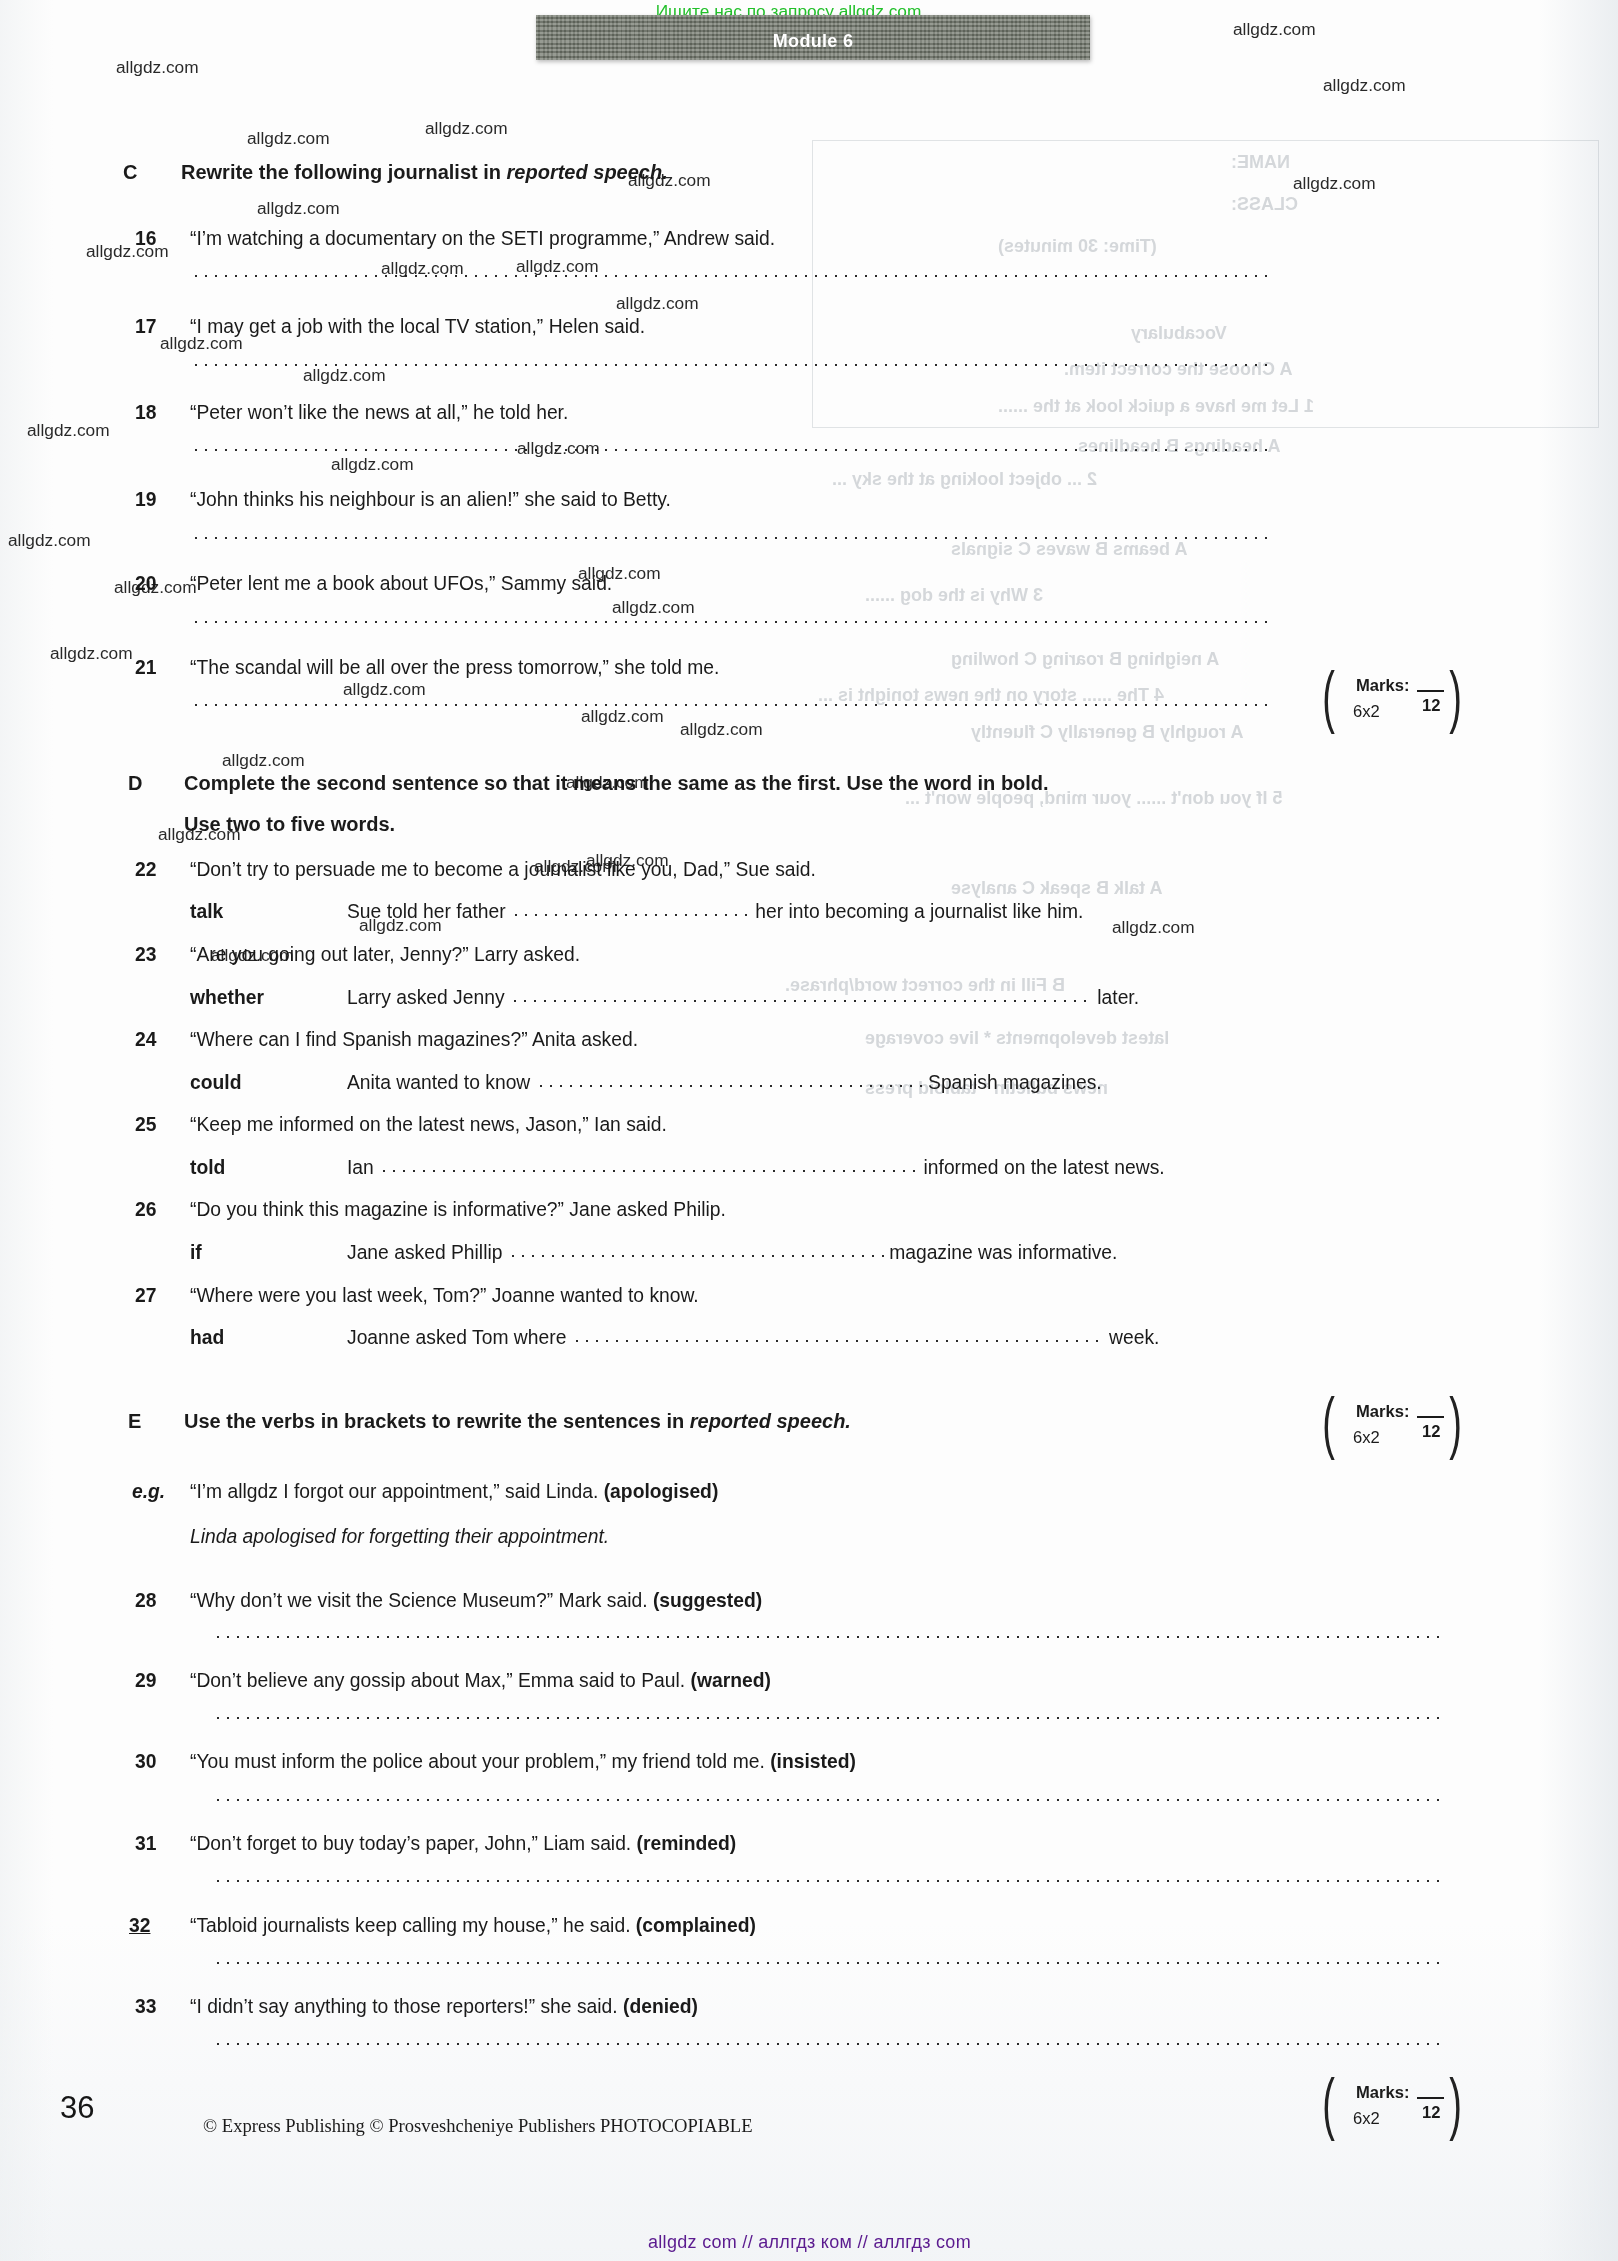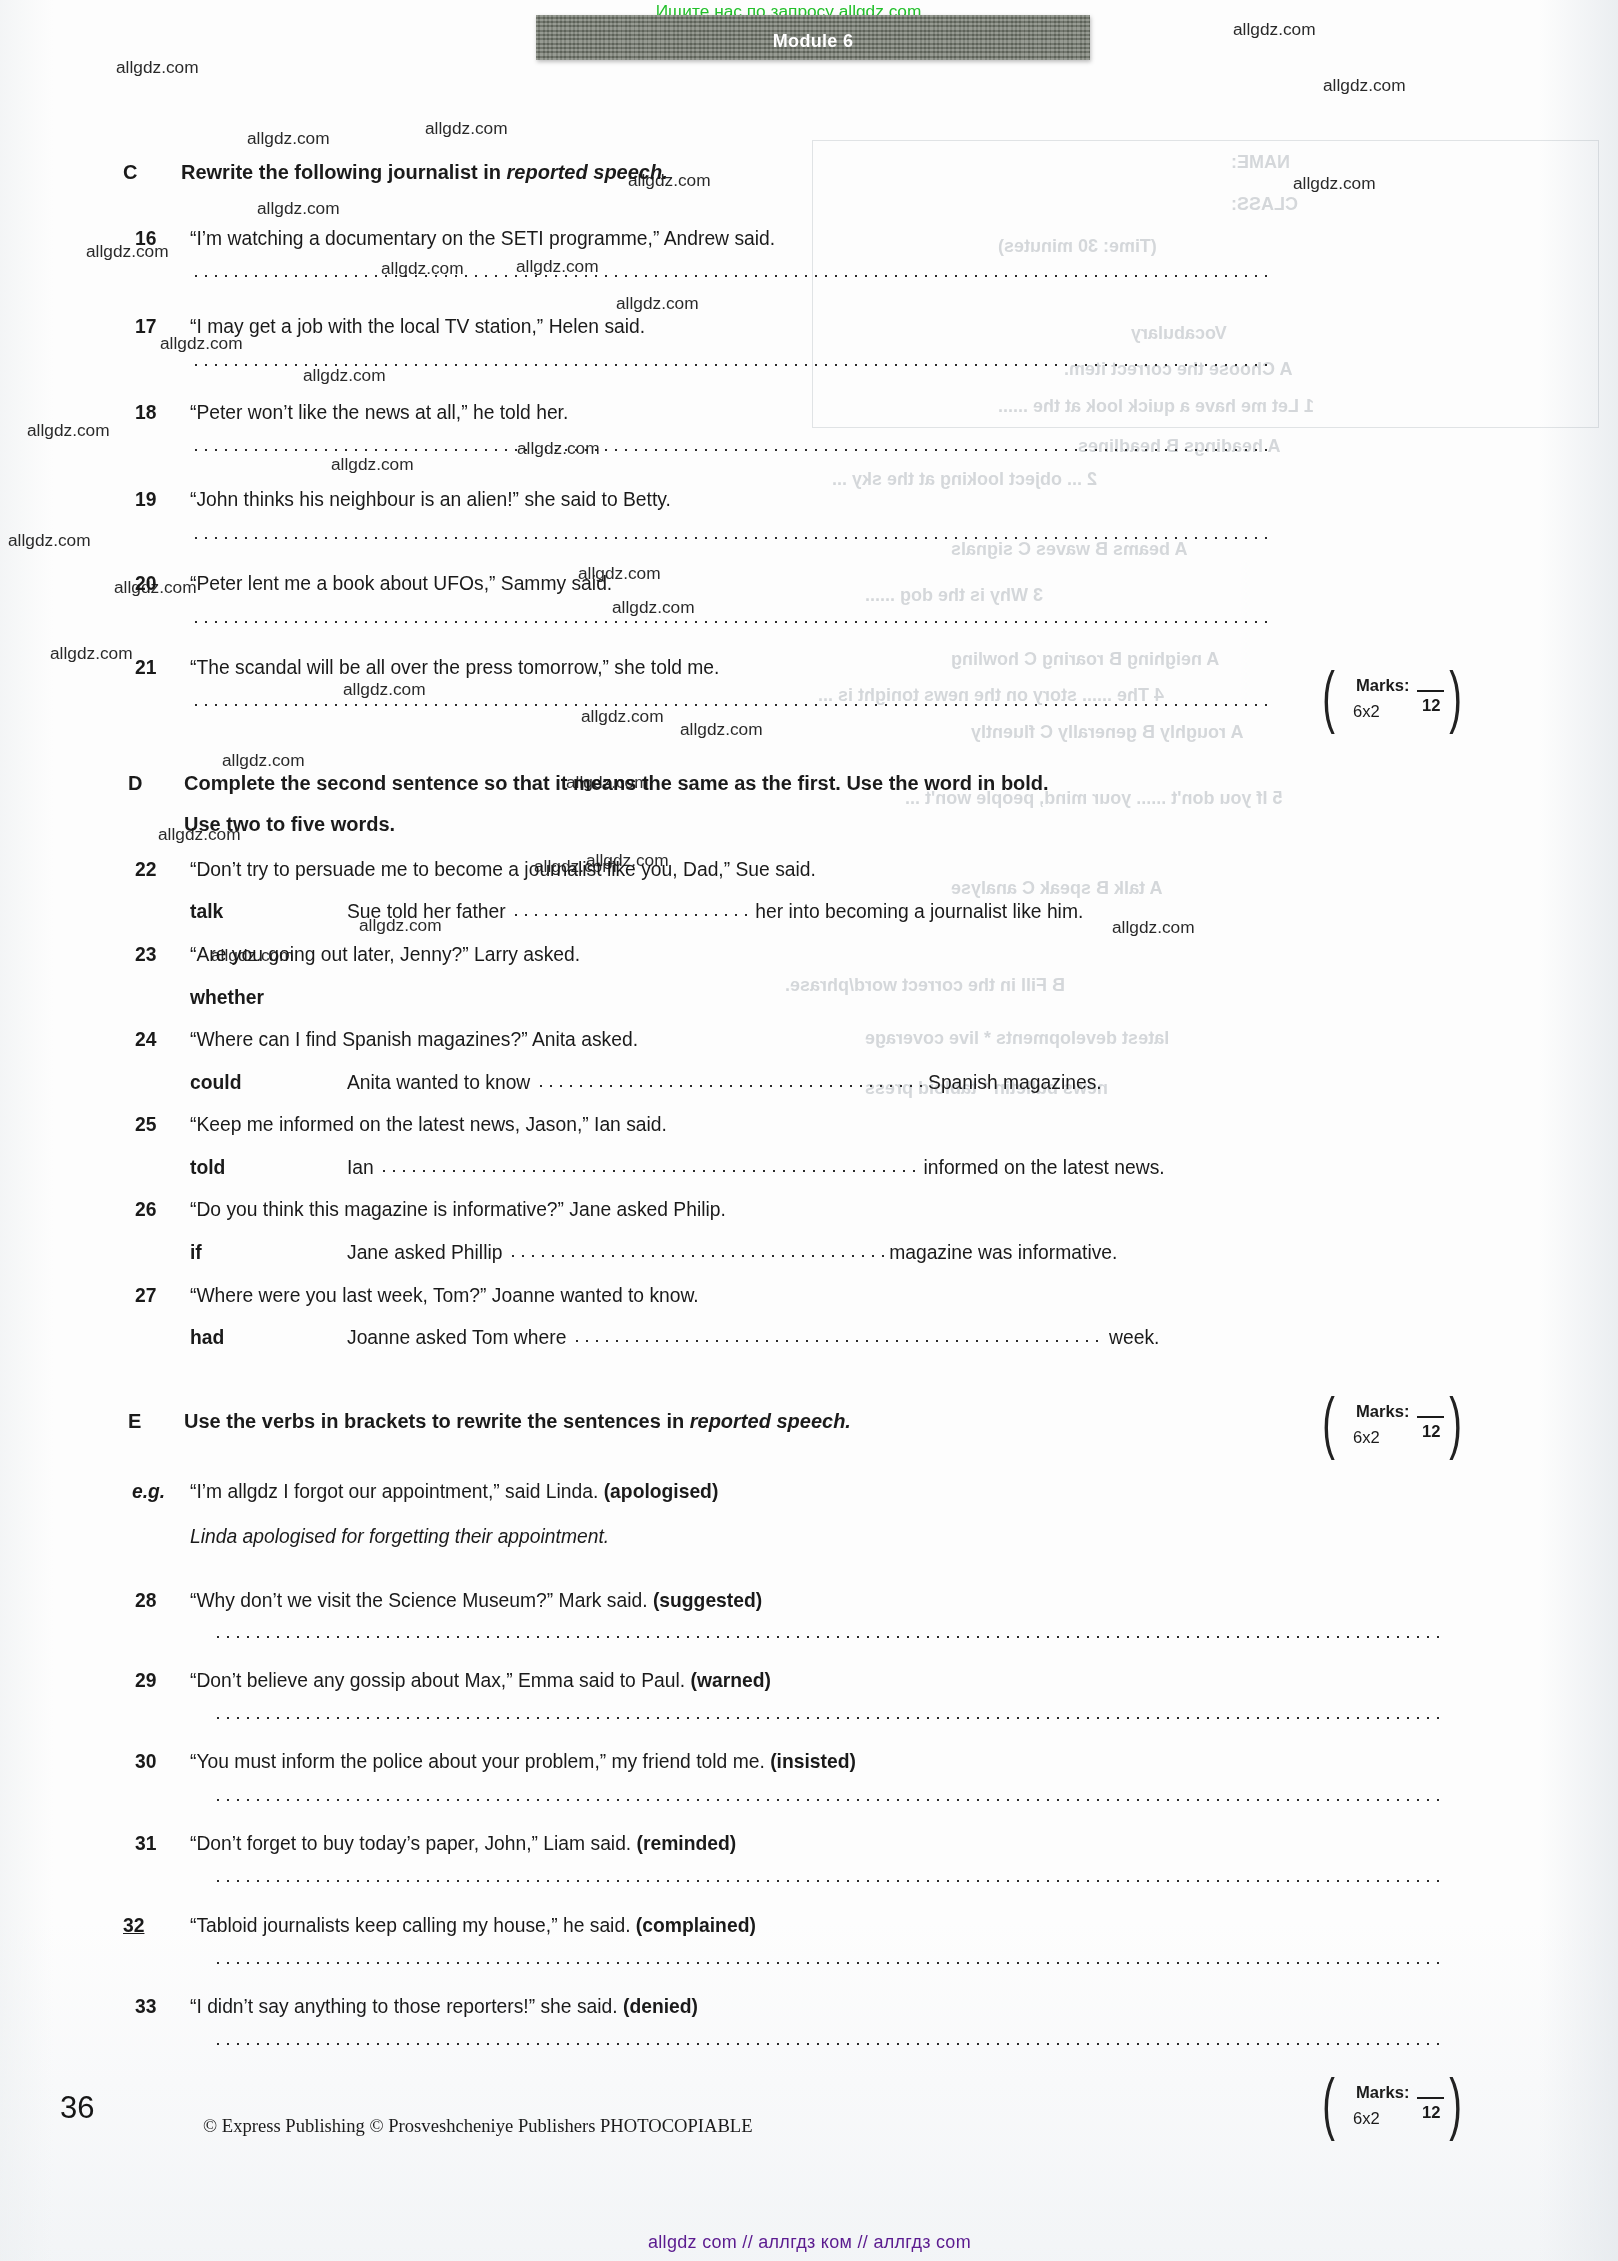--- a/index.html
+++ b/index.html
@@ -307,20 +307,25 @@
   <div class="keyword" style="left:190px;top:901px;">talk</div>
   <div class="answer-line" style="left:347px;top:901px;">
     <span>Sue told her father</span>
     <span class="dots-inline" style="width:239px;"></span>
     <span>her into becoming a journalist like him.</span>
   </div>
 
   <div class="num" style="left:123px;top:944px;">23</div>
   <div class="qtext" style="left:190px;top:944px;">“Are you going out later, Jenny?” Larry asked.</div>
   <div class="keyword" style="left:190px;top:987px;">whether</div>
+  <div class="answer-line" style="left:347px;top:987px;">
+    <span>Larry asked Jenny</span>
+    <span class="dots-inline" style="width:582px;"></span>
+    <span>later.</span>
+  </div>
 
   <div class="num" style="left:123px;top:1029px;">24</div>
   <div class="qtext" style="left:190px;top:1029px;">“Where can I find Spanish magazines?” Anita asked.</div>
   <div class="keyword" style="left:190px;top:1072px;">could</div>
   <div class="answer-line" style="left:347px;top:1072px;">
     <span>Anita wanted to know</span>
     <span class="dots-inline" style="width:387px;"></span>
     <span>Spanish magazines.</span>
   </div>
 
@@ -388,21 +393,21 @@
     <span>“You must inform the police about your problem,” my friend told me. </span><span class="bold">(insisted)</span>
   </div>
   <div class="dots" style="left:213px;top:1798px;width:1231px;"></div>
 
   <div class="num" style="left:123px;top:1833px;">31</div>
   <div class="qtext" style="left:190px;top:1833px;">
     <span>“Don’t forget to buy today’s paper, John,” Liam said. </span><span class="bold">(reminded)</span>
   </div>
   <div class="dots" style="left:213px;top:1879px;width:1231px;"></div>
 
-  <div class="num" style="left:111px;top:1915px;text-decoration:underline;">32</div>
+  <div class="num" style="left:117px;top:1915px;text-decoration:underline;">32</div>
   <div class="qtext" style="left:190px;top:1915px;">
     <span>“Tabloid journalists keep calling my house,” he said. </span><span class="bold">(complained)</span>
   </div>
   <div class="dots" style="left:213px;top:1961px;width:1231px;"></div>
 
   <div class="num" style="left:123px;top:1996px;">33</div>
   <div class="qtext" style="left:190px;top:1996px;">
     <span>“I didn’t say anything to those reporters!” she said. </span><span class="bold">(denied)</span>
   </div>
   <div class="dots" style="left:213px;top:2042px;width:1231px;"></div>

